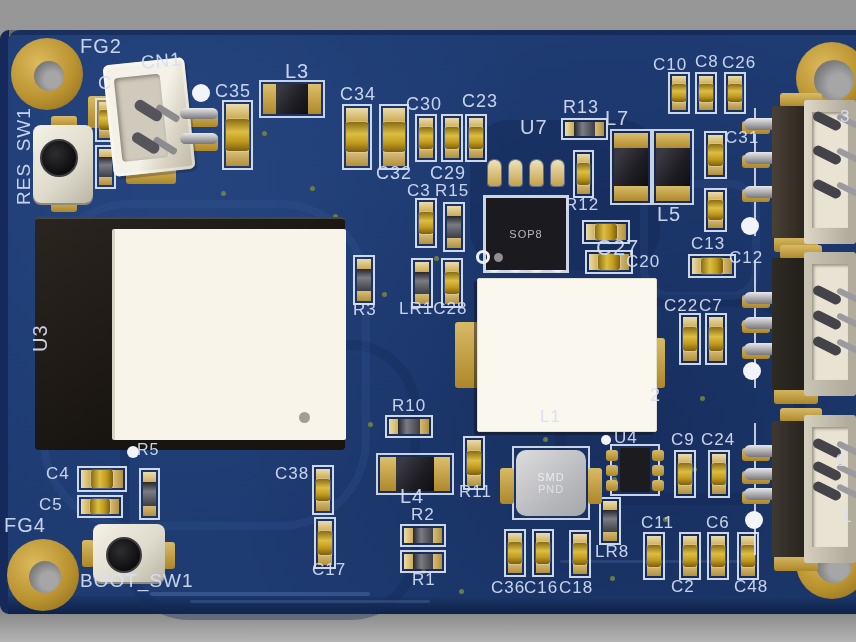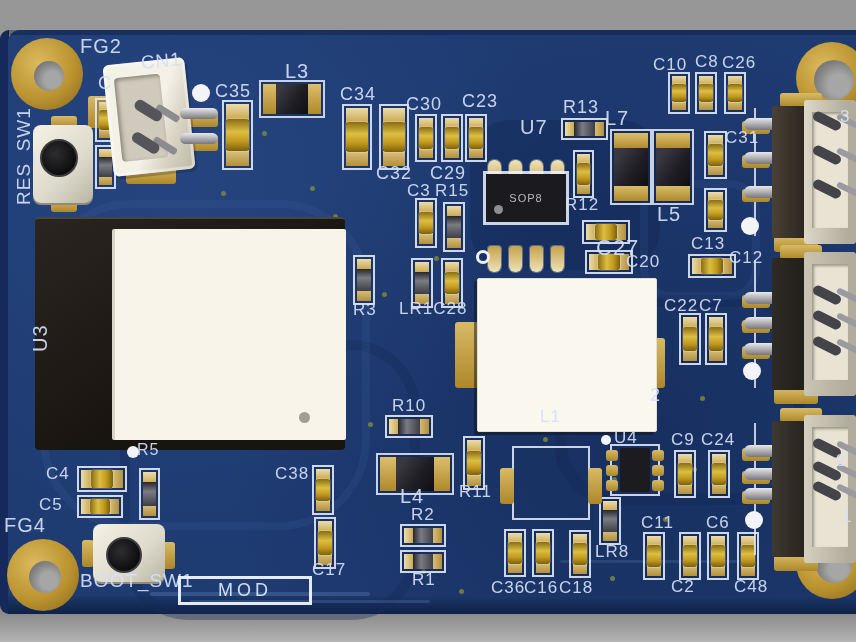--- a/index.html
+++ b/index.html
@@ -61,23 +61,20 @@
 </style>
 </head>
 <body>
 
 <div id="canvas">
   <div id="board-side"></div>
   <div id="board"></div>
   <div id="board-topline"></div>
   <div id="board-chamfer"></div>
   <div id="bg-bottom"></div>
-  <div id="mod-box">
-    <span>MOD</span>
-  </div>
 <div style="position: absolute; left: 555px; top: 295px; width: 250px; height: 210px; border: 12px solid rgba(19, 42, 88, 0.5); border-radius: 60px; z-index: 4; box-sizing: border-box;"></div>
     <div style="position: absolute; left: 120px; top: 340px; width: 300px; height: 280px; border: 10px solid rgba(19, 42, 88, 0.35); border-radius: 70px; z-index: 4; box-sizing: border-box;"></div>
     <div style="position: absolute; left: 40px; top: 200px; width: 330px; height: 330px; border: 8px solid rgba(70, 105, 170, 0.16); border-radius: 90px; z-index: 4; box-sizing: border-box;"></div>
     <div style="position: absolute; left: 470px; top: 120px; width: 190px; height: 150px; background: rgba(14, 34, 74, 0.3); border-radius: 40px; z-index: 4; box-sizing: border-box;"></div>
     <div style="position: absolute; left: 640px; top: 180px; width: 120px; height: 120px; border: 8px solid rgba(70, 105, 170, 0.14); border-radius: 30px; z-index: 4; box-sizing: border-box;"></div>
     <div style="position: absolute; left: 150px; top: 592px; width: 220px; height: 4px; background: rgba(110, 140, 200, 0.3); border-radius: 2px; z-index: 4; box-sizing: border-box;"></div>
     <div style="position: absolute; left: 190px; top: 600px; width: 240px; height: 3px; background: rgba(110, 140, 200, 0.25); border-radius: 2px; z-index: 4; box-sizing: border-box;"></div>
     <div style="position: absolute; left: 560px; top: 560px; width: 180px; height: 3px; background: rgba(110, 140, 200, 0.2); border-radius: 2px; z-index: 4; box-sizing: border-box;"></div>
     <div class="via" style="position: absolute; left: 333px; top: 214px; width: 5px; height: 5px;"></div>
     <div class="via" style="position: absolute; left: 247px; top: 253px; width: 5px; height: 5px;"></div>
@@ -124,31 +121,35 @@
       <div style="position: absolute; left: 264px; top: 193px; width: 11px; height: 11px; border-radius: 50%; background: rgb(160, 158, 150);"></div>
     </div>
     <div style="position: absolute; left: 477px; top: 278px; width: 178px; height: 152px; z-index: 11;">
       <div style="position: absolute; left: -22px; top: 44px; width: 24px; height: 66px; background: linear-gradient(rgb(216, 186, 102), rgb(173, 135, 41)); border-radius: 3px;"></div>
       <div style="position: absolute; left: 168px; top: 60px; width: 20px; height: 50px; background: linear-gradient(rgb(216, 186, 102), rgb(173, 135, 41)); border-radius: 3px;"></div>
       <div style="position: absolute; left: 0px; top: 0px; width: 178px; height: 152px; background: rgb(250, 247, 238); border: 1px solid rgb(227, 223, 210); border-radius: 2px; box-shadow: rgba(18, 20, 28, 0.5) -3px 3px 0px;"></div>
     </div>
     <div style="position: absolute; left: 512px; top: 446px; width: 78px; height: 74px; z-index: 11; border: 2px solid rgba(235, 241, 252, 0.85); box-sizing: border-box;">
       <div style="position: absolute; left: -14px; top: 20px; width: 14px; height: 36px; background: linear-gradient(rgb(216, 186, 102), rgb(173, 135, 41)); border-radius: 3px;"></div>
       <div style="position: absolute; left: 74px; top: 20px; width: 14px; height: 36px; background: linear-gradient(rgb(216, 186, 102), rgb(173, 135, 41)); border-radius: 3px;"></div>
+      <div style="position: absolute; left: 2px; top: 2px; width: 70px; height: 66px; border-radius: 10px; background: linear-gradient(140deg, rgb(220, 220, 222), rgb(180, 181, 185) 70%, rgb(167, 168, 172)); display: flex; flex-direction: column; align-items: center; justify-content: center;">
+        <div style="position: static; font-size: 11px; letter-spacing: 1px; color: rgba(250, 250, 252, 0.75);">SMD</div>
+        <div style="position: static; font-size: 11px; letter-spacing: 1px; color: rgba(250, 250, 252, 0.6);">PND</div>
+      </div>
     </div>
     <div style="position: absolute; left: 478px; top: 158px; width: 96px; height: 116px; z-index: 11;">
       <div style="position: absolute; left: 10px; top: 2px; width: 13px; height: 26px; background: linear-gradient(rgb(239, 227, 184), rgb(196, 162, 74)); border-radius: 6px 6px 3px 3px; box-shadow: rgba(255, 255, 255, 0.3) 0px 0px 0px 1px;"></div>
       <div style="position: absolute; left: 10px; top: 88px; width: 13px; height: 26px; background: linear-gradient(rgb(196, 162, 74), rgb(239, 227, 184)); border-radius: 3px 3px 6px 6px; box-shadow: rgba(255, 255, 255, 0.3) 0px 0px 0px 1px;"></div>
       <div style="position: absolute; left: 31px; top: 2px; width: 13px; height: 26px; background: linear-gradient(rgb(239, 227, 184), rgb(196, 162, 74)); border-radius: 6px 6px 3px 3px; box-shadow: rgba(255, 255, 255, 0.3) 0px 0px 0px 1px;"></div>
       <div style="position: absolute; left: 31px; top: 88px; width: 13px; height: 26px; background: linear-gradient(rgb(196, 162, 74), rgb(239, 227, 184)); border-radius: 3px 3px 6px 6px; box-shadow: rgba(255, 255, 255, 0.3) 0px 0px 0px 1px;"></div>
       <div style="position: absolute; left: 52px; top: 2px; width: 13px; height: 26px; background: linear-gradient(rgb(239, 227, 184), rgb(196, 162, 74)); border-radius: 6px 6px 3px 3px; box-shadow: rgba(255, 255, 255, 0.3) 0px 0px 0px 1px;"></div>
       <div style="position: absolute; left: 52px; top: 88px; width: 13px; height: 26px; background: linear-gradient(rgb(196, 162, 74), rgb(239, 227, 184)); border-radius: 3px 3px 6px 6px; box-shadow: rgba(255, 255, 255, 0.3) 0px 0px 0px 1px;"></div>
       <div style="position: absolute; left: 73px; top: 2px; width: 13px; height: 26px; background: linear-gradient(rgb(239, 227, 184), rgb(196, 162, 74)); border-radius: 6px 6px 3px 3px; box-shadow: rgba(255, 255, 255, 0.3) 0px 0px 0px 1px;"></div>
       <div style="position: absolute; left: 73px; top: 88px; width: 13px; height: 26px; background: linear-gradient(rgb(196, 162, 74), rgb(239, 227, 184)); border-radius: 3px 3px 6px 6px; box-shadow: rgba(255, 255, 255, 0.3) 0px 0px 0px 1px;"></div>
-      <div style="position: absolute; left: 8px; top: 16px; width: 80px; height: 48px; background: rgb(27, 26, 31); box-shadow: rgba(237, 242, 252, 0.85) 0px 0px 0px 3px; display: flex; align-items: center; justify-content: center;">
+      <div style="position: absolute; left: 8px; top: 40px; width: 80px; height: 72px; background: rgb(27, 26, 31); box-shadow: rgba(237, 242, 252, 0.85) 0px 0px 0px 3px; display: flex; align-items: center; justify-content: center;">
         <div style="position: static; color: rgb(185, 185, 189); font-size: 11px; letter-spacing: 1px;">SOP8</div>
         <div style="position: absolute; left: 8px; bottom: 8px; width: 9px; height: 9px; border-radius: 50%; background: rgb(143, 143, 147);"></div>
       </div>
     </div>
     <div style="position: absolute; left: 604px; top: 442px; width: 62px; height: 56px; z-index: 11;">
       <div style="position: absolute; left: 6px; top: 2px; width: 50px; height: 52px; border: 2px solid rgba(235, 241, 252, 0.85); box-sizing: border-box;"></div>
       <div style="position: absolute; left: 2px; top: 8px; width: 12px; height: 11px; background: linear-gradient(rgb(216, 186, 102), rgb(173, 135, 41)); border-radius: 3px;"></div>
       <div style="position: absolute; left: 48px; top: 8px; width: 12px; height: 11px; background: linear-gradient(rgb(216, 186, 102), rgb(173, 135, 41)); border-radius: 3px;"></div>
       <div style="position: absolute; left: 2px; top: 23px; width: 12px; height: 11px; background: linear-gradient(rgb(216, 186, 102), rgb(173, 135, 41)); border-radius: 3px;"></div>
       <div style="position: absolute; left: 48px; top: 23px; width: 12px; height: 11px; background: linear-gradient(rgb(216, 186, 102), rgb(173, 135, 41)); border-radius: 3px;"></div>

